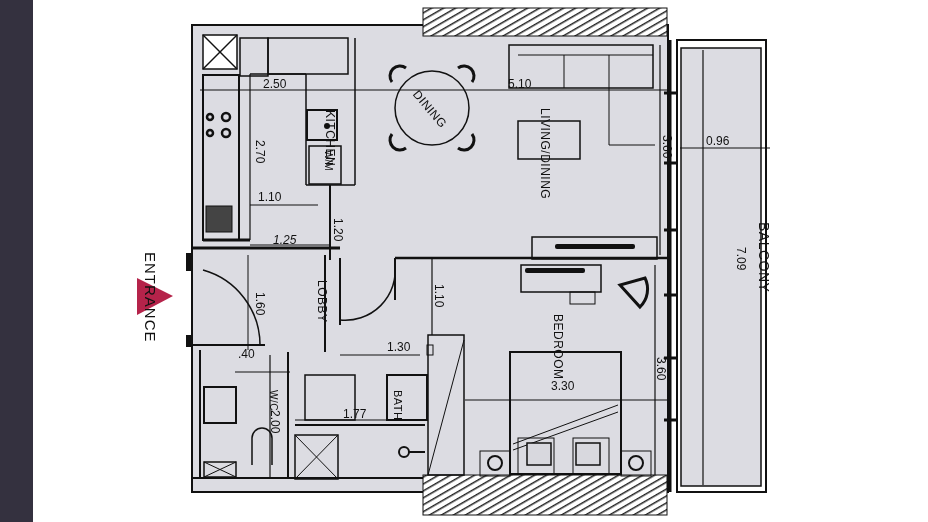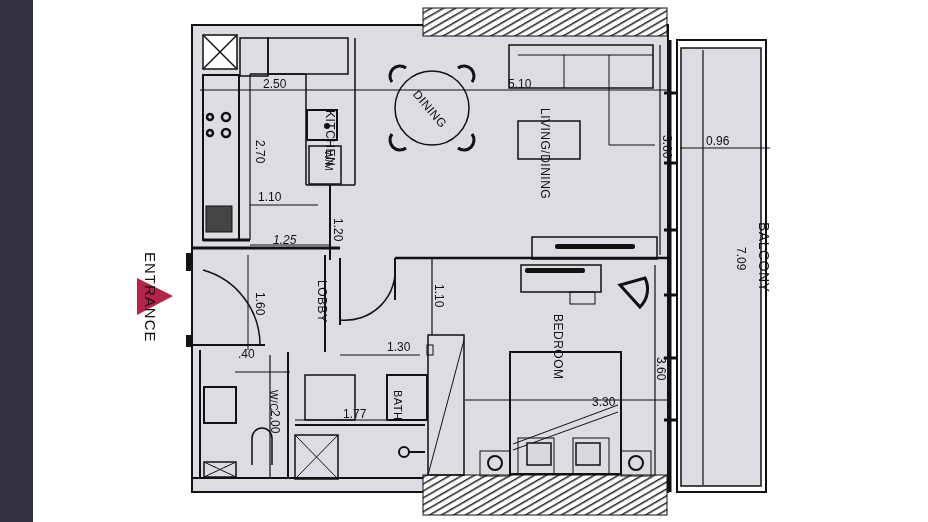--- a/index.html
+++ b/index.html
@@ -174,15 +174,15 @@
   <span class="lbl" style="left:463px;top:78px;padding-left:12px;">5.10</span>
   <span class="lbl v90" style="left:640px;top:135px;">3.60</span>
   <span class="lbl" style="left:673px;top:135px;">0.96</span>
   <span class="lbl v90" style="left:714px;top:247px;">7.09</span>
   <span class="lbl v90" style="left:233px;top:292px;">1.60</span>
   <span class="lbl" style="left:205px;top:348px;">.40</span>
   <span class="lbl v90" style="left:248px;top:410px;">2.00</span>
   <span class="lbl" style="left:354px;top:341px;">1.30</span>
   <span class="lbl" style="left:310px;top:408px;">1.77</span>
   <span class="lbl v90" style="left:412px;top:284px;">1.10</span>
-  <span class="lbl" style="left:518px;top:396px;margin-left:41px;">3.30</span>
+  <span class="lbl" style="left:518px;top:380px;">3.30</span>
   <span class="lbl v90" style="left:634px;top:357px;">3.60</span>
 </div>
 
 </body></html>

